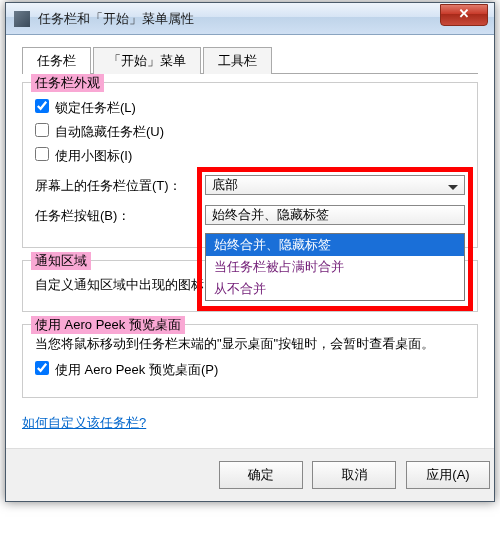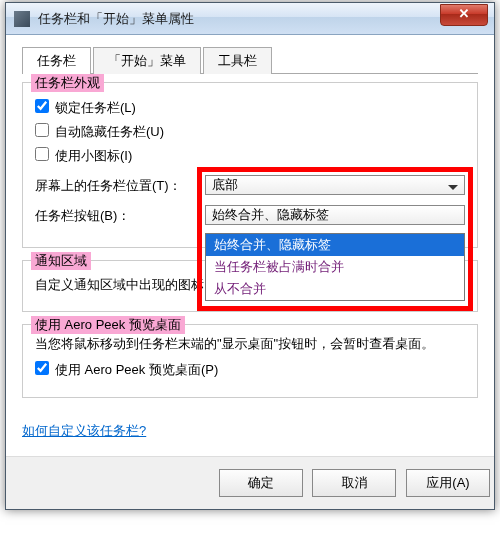--- a/index.html
+++ b/index.html
@@ -31,21 +31,21 @@
 .combo::after { content: ""; position: absolute; right: 6px; top: 9px; border: 5px solid transparent; border-top-color: #333; }
 .combo.open::after { display: none; }
 
 .highlight-box { position: absolute; border: 5px solid #f00; pointer-events: none; z-index: 50; }
 
 .dropdown { position: absolute; background: #fff; border: 1px solid #777; z-index: 40; }
 .dropdown .opt { padding: 2px 8px; cursor: pointer; color: #701a75; }
 .dropdown .opt.sel { background: #1a6fd8; color: #fff; }
 .btn { display: inline-block; min-width: 78px; padding: 4px 14px; border: 1px solid #888; background: linear-gradient(#fdfdfd,#e8e8e8); cursor: pointer; margin-left: 6px; }
 
-.link { color: #0066cc; text-decoration: underline; cursor: pointer; display: inline-block; margin-top: 12px; }
+.link { color: #0066cc; text-decoration: underline; cursor: pointer; display: inline-block; margin-top: 4px; }
 
 .footer { background: #f0f0f0; padding: 12px 4px; text-align: right; border-top: 1px solid #ddd; }
 .footer .btn { min-width: 84px; }
 </style>
 </head>
 <body>
 
 <div class="window">
   <div class="titlebar">
     <div class="icon"></div>

